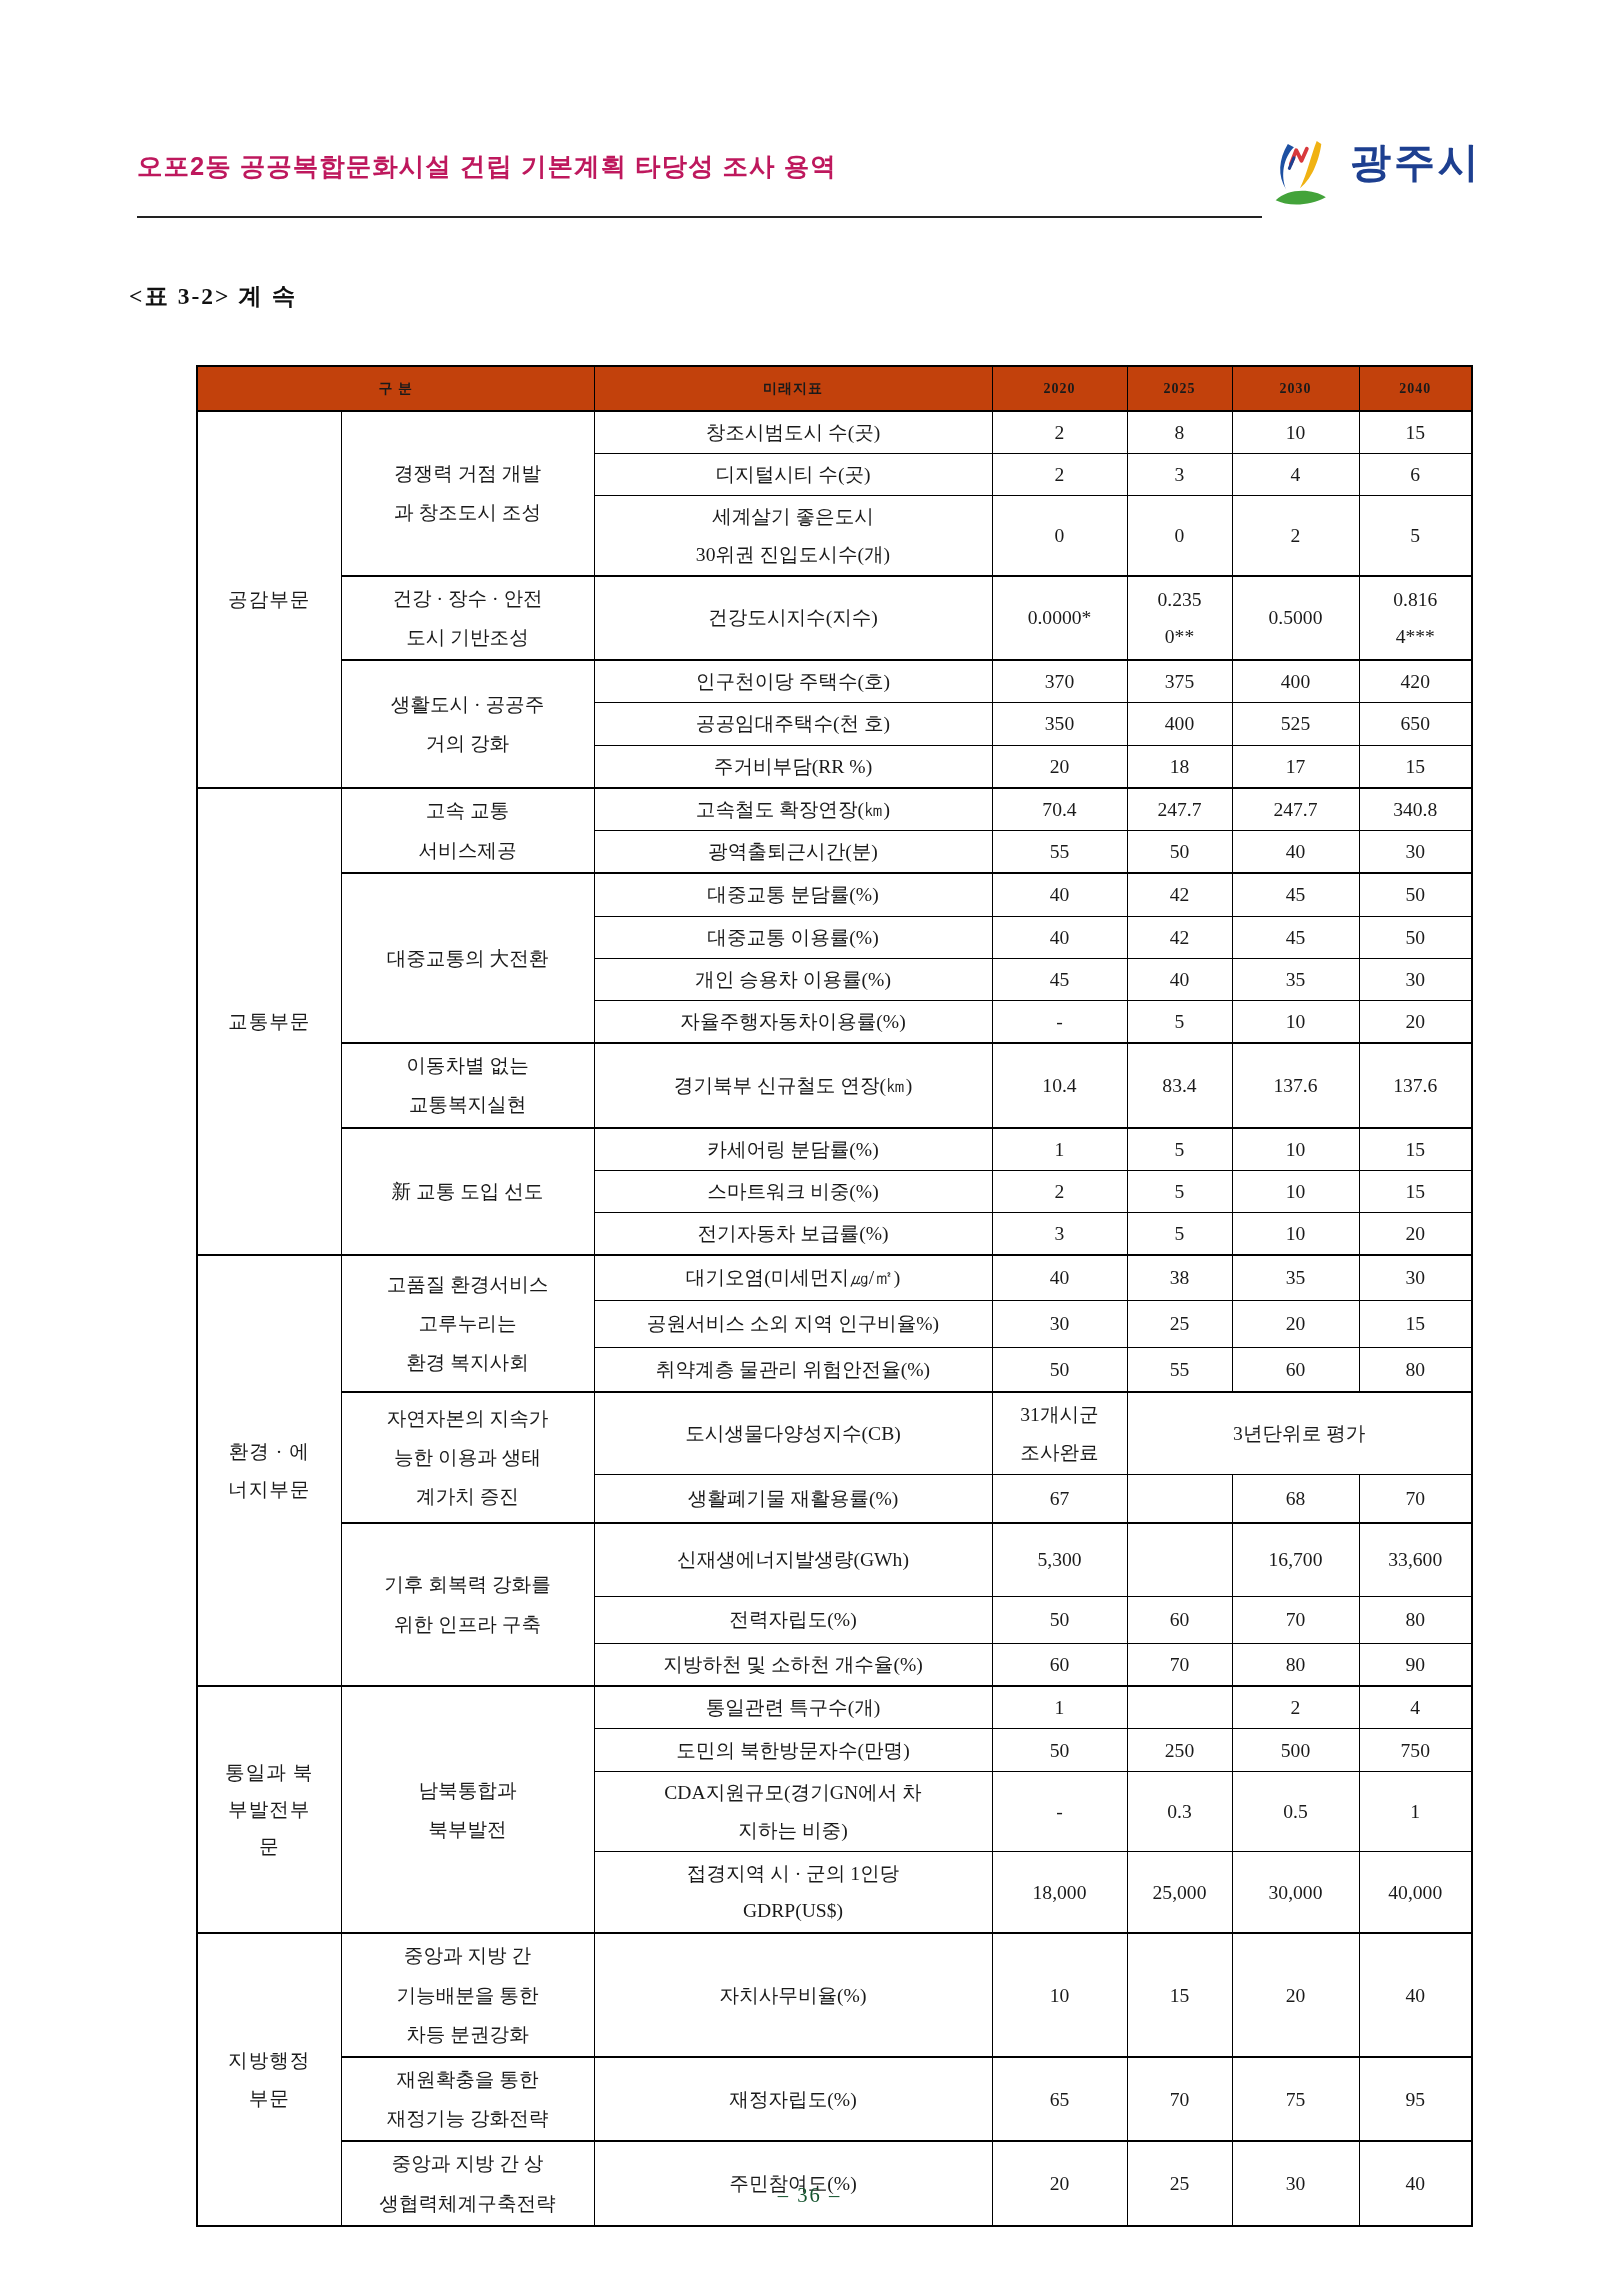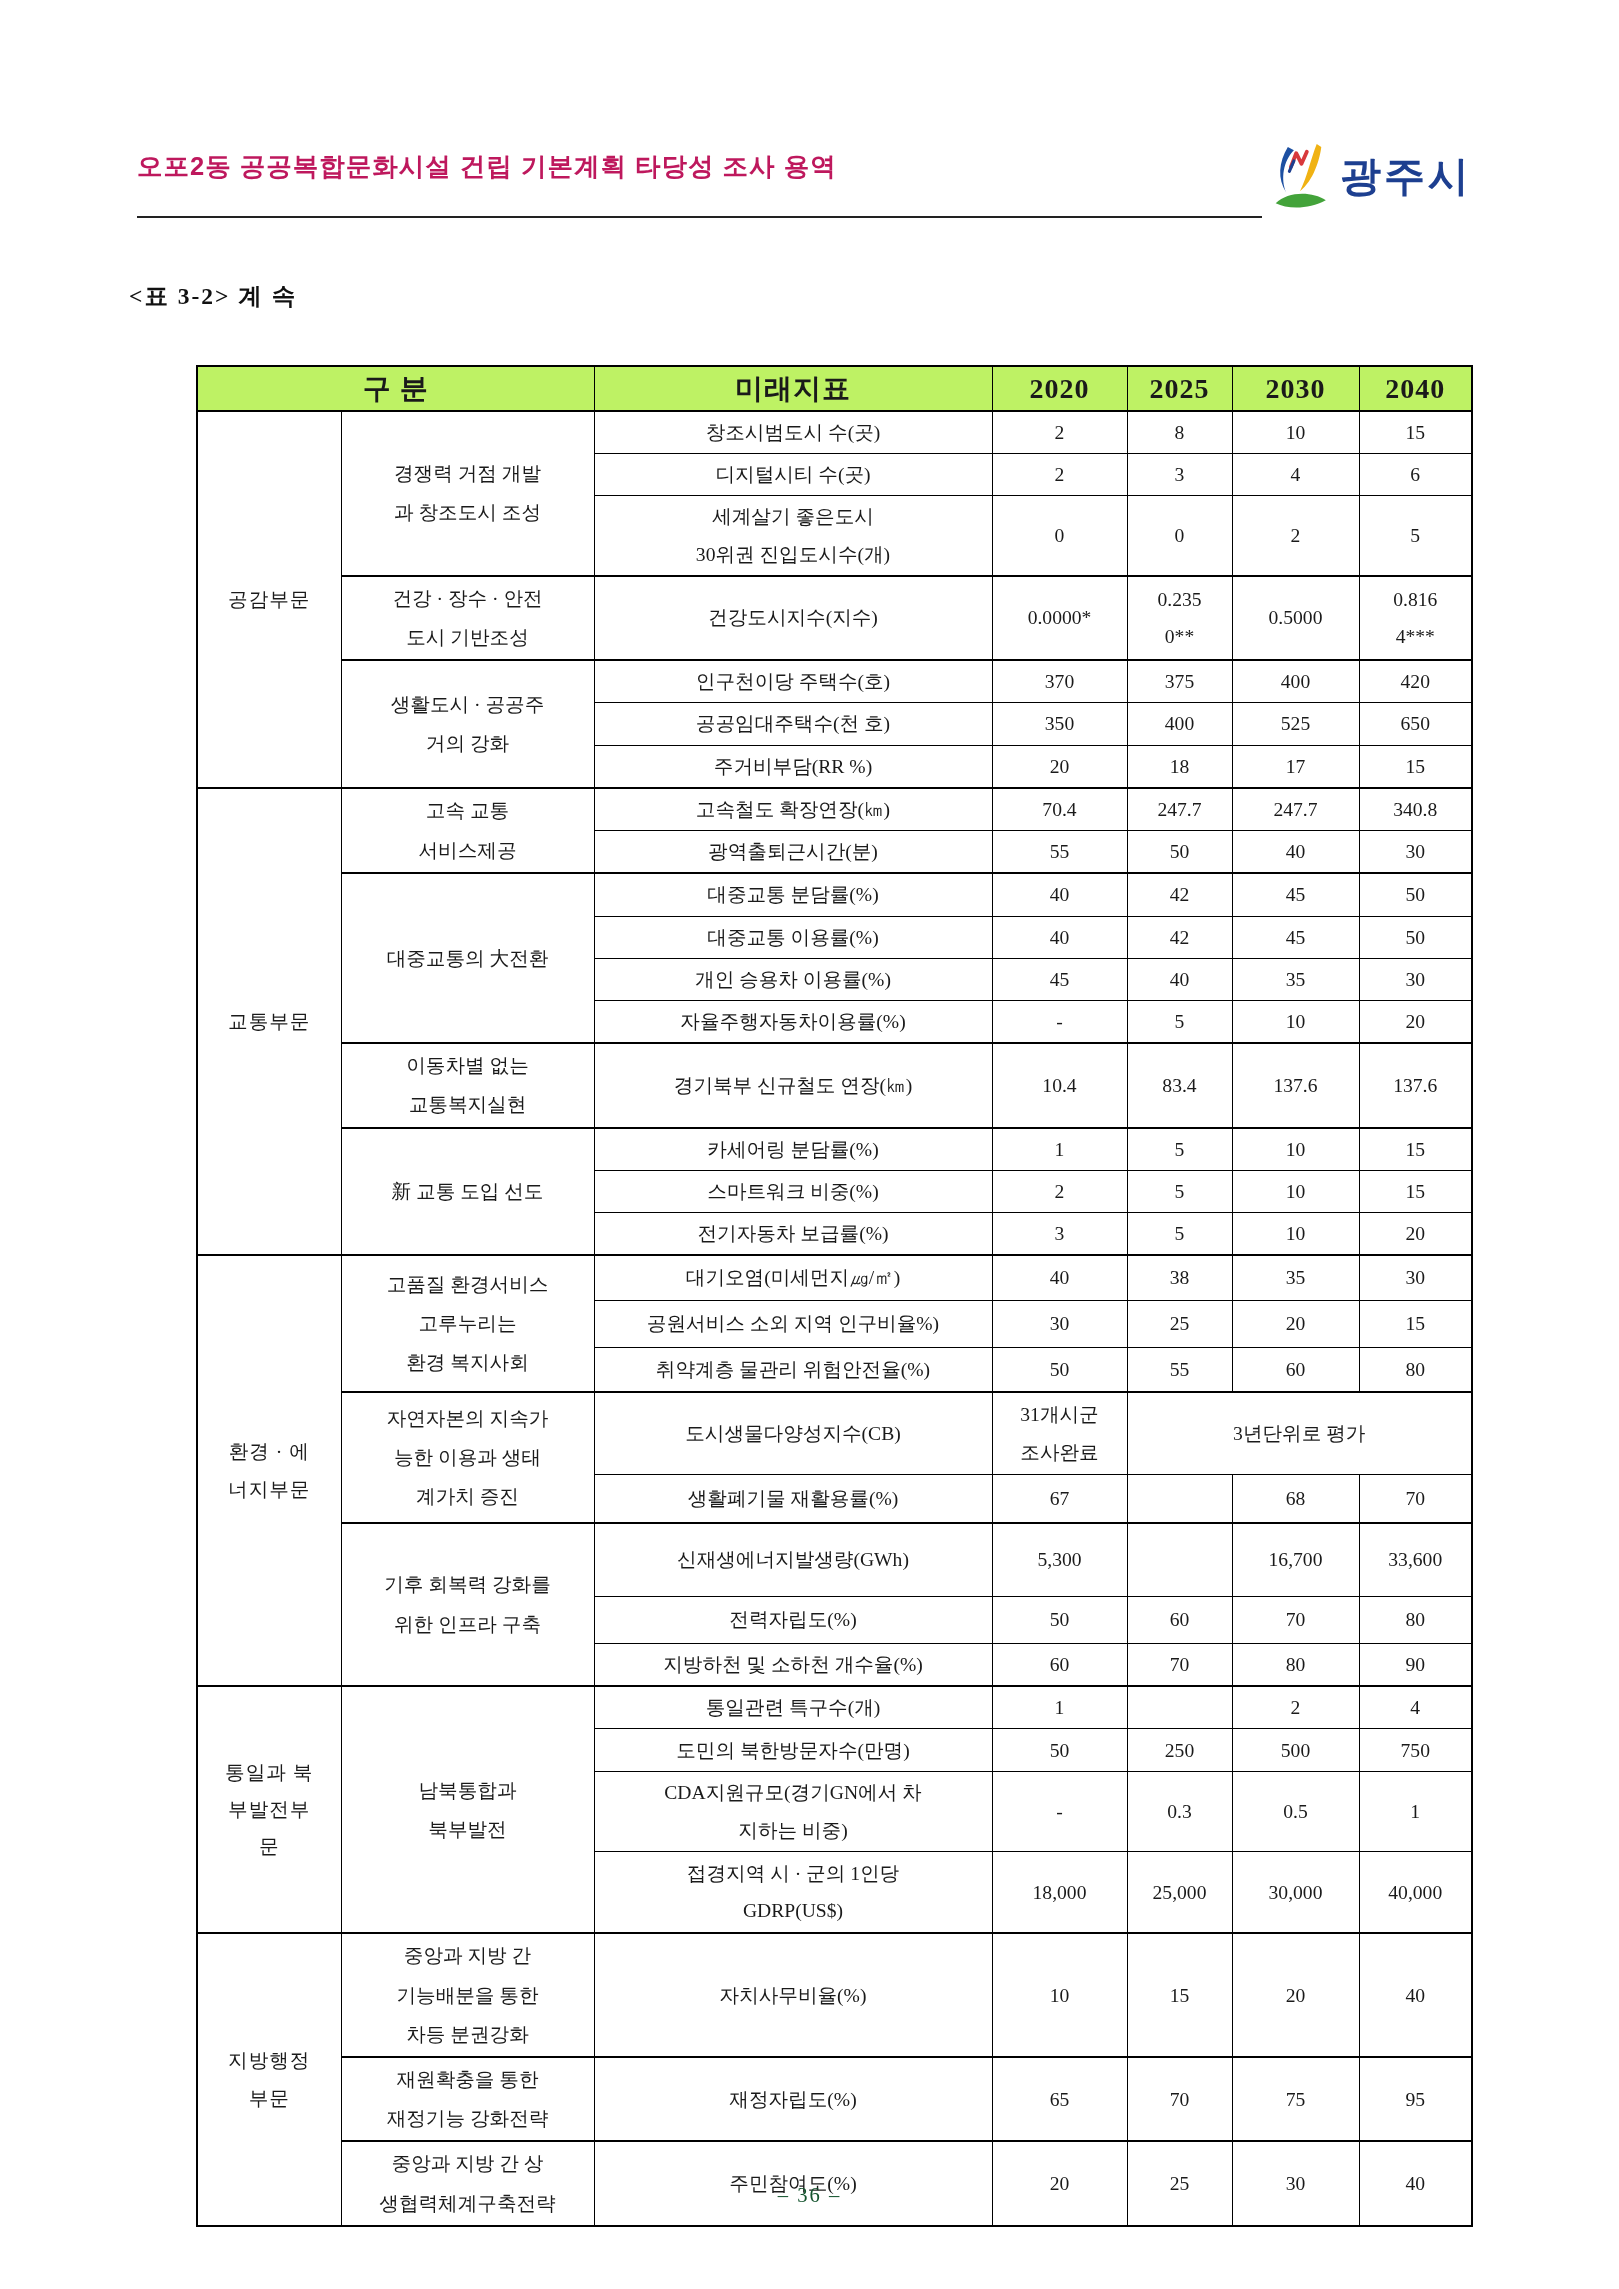--- a/index.html
+++ b/index.html
@@ -13,21 +13,21 @@
     position:absolute; top:149px; left:137px; width:1127px;
     font-family:"Liberation Sans","DejaVu Sans",sans-serif;
     font-weight:bold; font-size:25.5px; letter-spacing:1px; color:#be185d;
   }
   .header-rule {
     position:absolute; top:216px; left:137px; width:1125px; height:2px;
     background:#222;
   }
   .city-logo {
     position:absolute; top:135px; left:1262px; width:235px; height:82px;
-    display:flex; align-items:center; gap:2px;
+    display:flex; gap:12px;
   }
   .logo-emblem { width:76px; height:76px; flex:0 0 auto; }
   .logo-text {
     font-family:"Liberation Sans","DejaVu Sans",sans-serif;
     font-weight:bold; font-size:41px; color:#1d3f90; letter-spacing:2.9px;
   }
   .table-caption {
     position:absolute; top:280px; left:129px;
     font-family:Liberation Serif, serif;
     font-weight:bold; font-size:23.5px; letter-spacing:2px; color:#111;
@@ -38,22 +38,22 @@
     border:2.9px solid #000; width:1275px;
   }
   table.indicators th, table.indicators td {
     border:1px solid #000;
     text-align:center; vertical-align:middle;
     white-space:pre-line;
     overflow:hidden;
     padding:2px 3.9px;
   }
   table.indicators th {
-    background:#bef264;
-    font-weight:bold; font-size:28px; letter-spacing:1px;
+    background:#c2410c;
+    font-weight:bold; font-size:14px; letter-spacing:1px;
     border-bottom:2px solid #000;
     height:45px;
     margin-left:15px;
   }
   td.sec { font-size:19.6px; line-height:1.9; letter-spacing:1px; }
   td.sub { font-size:19.6px; line-height:2.0; }
   td.ind { font-size:19.6px; line-height:1.9; }
   td.num { font-size:19.6px; line-height:1.9; }
   tr.s3 td { border-top:2.9px solid #000; }
   tr.s2 td { border-top:2px solid #000; }

